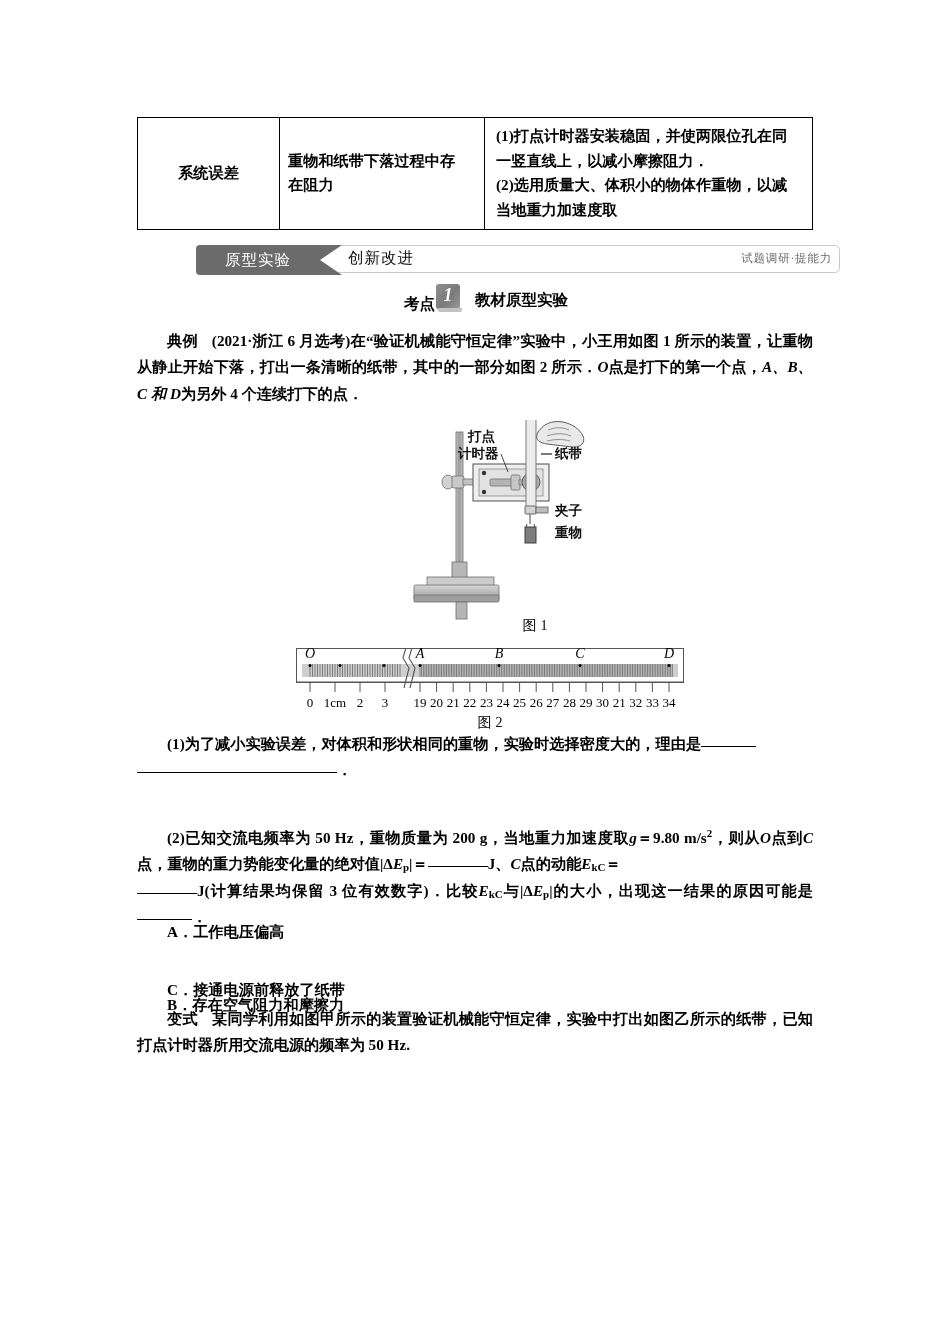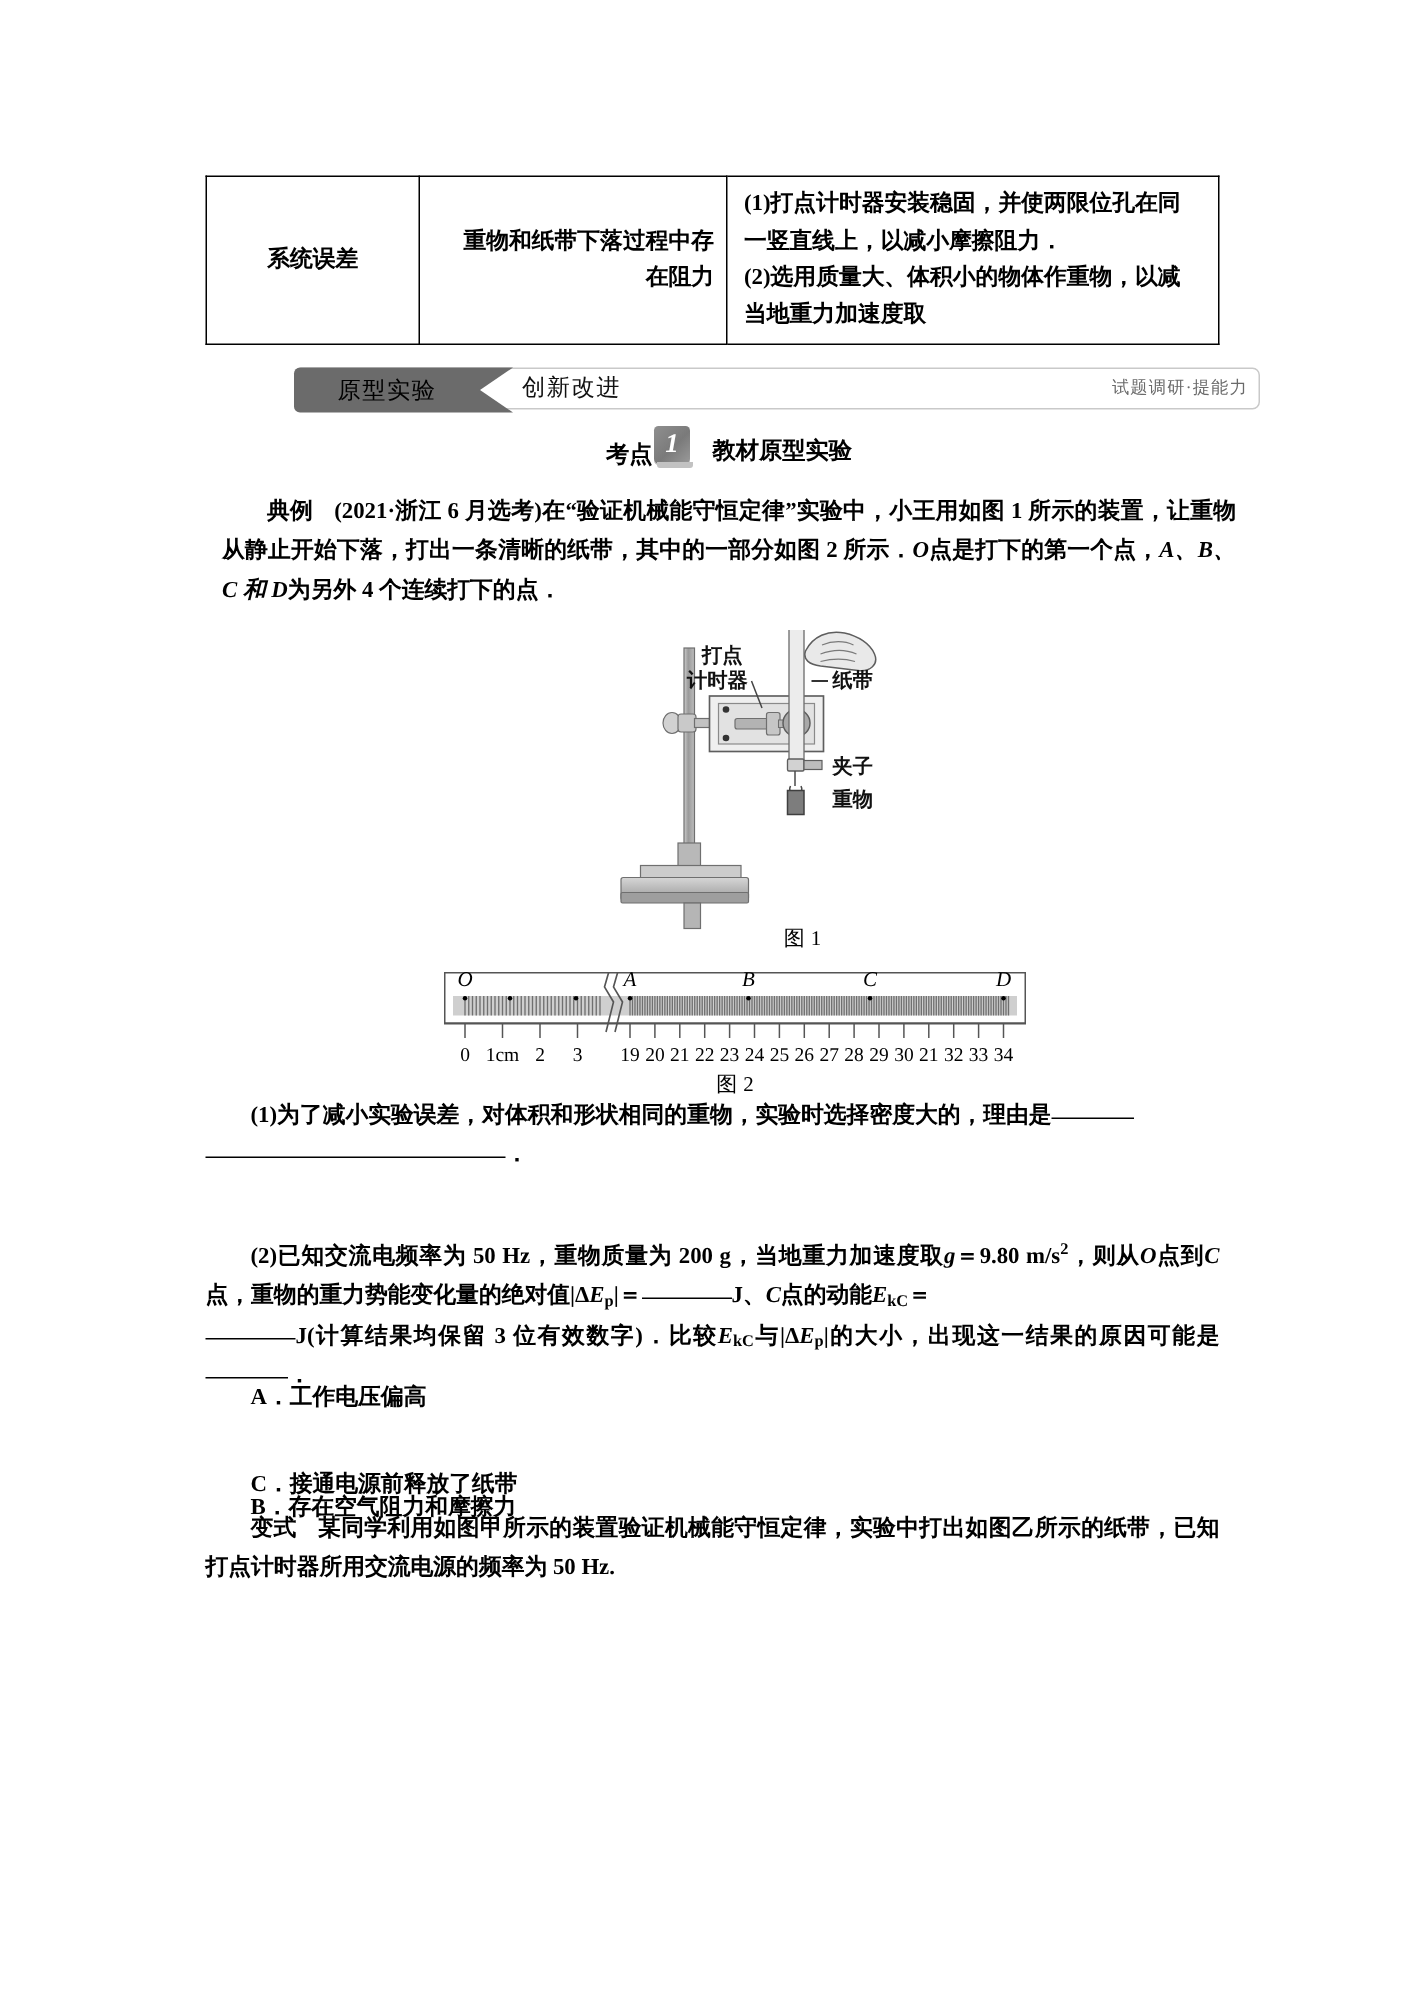--- a/index.html
+++ b/index.html
@@ -34,21 +34,21 @@
   }
   .err-table td {
     border: 1px solid #000;
     vertical-align: middle;
     padding: 6px 8px;
     font-weight: bold;
     font-size: 15.2px;
     line-height: 1.62;
   }
   .err-table td.c1 { width: 125px; text-align: center; }
-  .err-table td.c2 { width: 188px; text-align: right; }
+  .err-table td.c2 { width: 188px; text-align: left; }
   .err-table td.c3 { text-align: left; padding-left: 11px; padding-right: 4px; }
   .err-table .ln { display: block; white-space: nowrap; }
 
   
   .banner {
     position: absolute;
     left: 196px;
     top: 245px;
     width: 646px;
     height: 30px;
@@ -68,21 +68,21 @@
     left: 0; top: 0;
     height: 30px;
     width: 124px;
     background: #6b6b6b;
     border-radius: 4px 0 0 4px;
     display: flex;
     align-items: center;
     justify-content: center;
   }
   .banner-dark span {
-    color: #000000;
+    color: #ffffff;
     font-size: 15.5px;
     letter-spacing: 1px;
     font-family: "DejaVu Sans", sans-serif;
   }
   .banner-wedge {
     position: absolute;
     left: 124px; top: 0;
     width: 0; height: 0;
     border-top: 15px solid #6b6b6b;
     border-bottom: 15px solid #6b6b6b;
@@ -168,21 +168,21 @@
   
   .para {
     position: absolute;
     font-weight: bold;
     font-size: 15.2px;
     line-height: 1.74;
     text-align: justify;
     text-justify: inter-ideograph;
   }
   .p-main {
-    left: 148px;
+    left: 137px;
     top: 328px;
     width: 676px;
     text-indent: 30px;
   }
   .p-q1   { left: 137px; top: 731px; width: 676px; text-indent: 30px; }
   .p-q2   { left: 137px; top: 824px; width: 676px; text-indent: 30px; }
   .p-A    { left: 137px; top: 919px; width: 676px; text-indent: 30px; }
   .p-B    { left: 137px; top: 948px; width: 676px; text-indent: 30px; margin-top: 44px; }
   .p-C    { left: 137px; top: 977px; width: 676px; text-indent: 30px; }
   .p-var  { left: 137px; top: 1006px; width: 676px; text-indent: 30px; }

